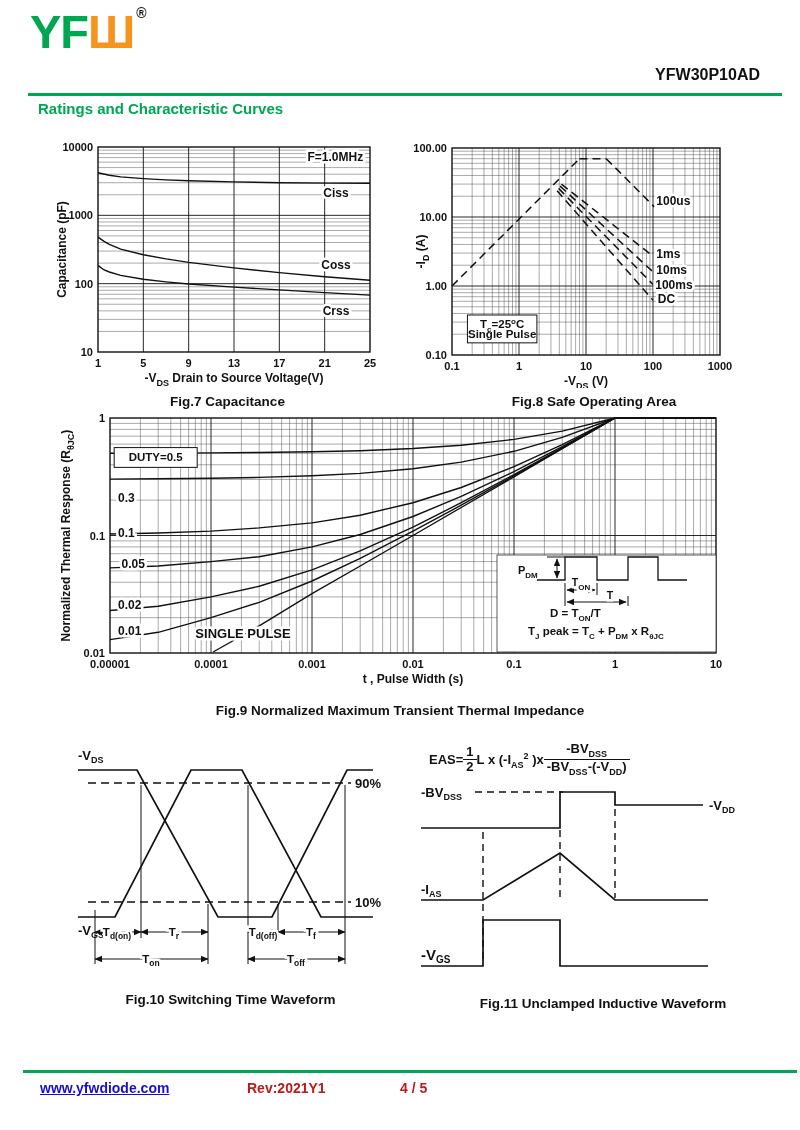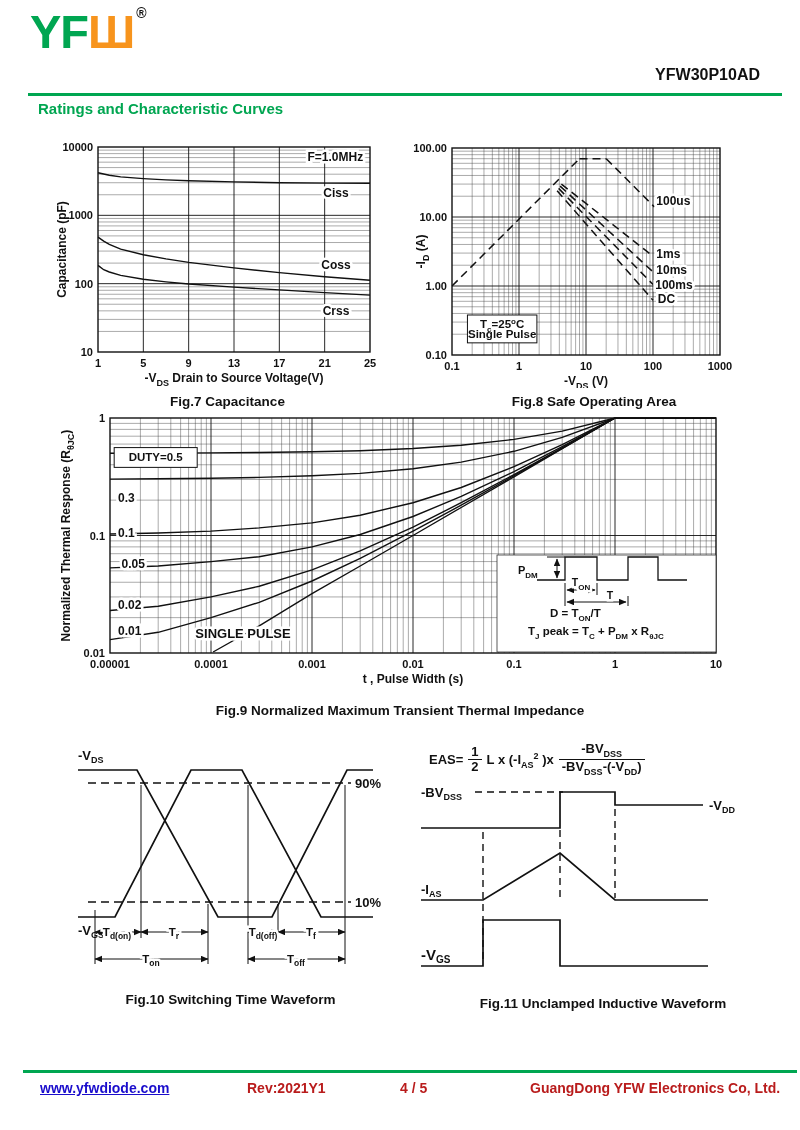--- a/index.html
+++ b/index.html
@@ -17,21 +17,21 @@
   .section-title { position:absolute; left:38px; top:100px; font-size:15px; font-weight:bold; }
 
   
   .fig { position:absolute; }
   .fig-caption { text-align:center; font-size:13.5px; font-weight:bold; color:#111; margin-top:2px; }
   svg text { font-family:"Liberation Sans","DejaVu Sans",sans-serif; font-weight:bold; fill:#111; }
   .halo { paint-order:stroke; stroke:#ffffff; stroke-width:5px; }
   .dash { stroke-dasharray:8 5; }
 
   
-  .formula { position:absolute; left:16px; top:0px; display:inline-flex; align-items:center; gap:5px;
+  .formula { position:absolute; left:16px; top:0px; display:inline-flex; align-items:center; 
              font-size:13px; font-weight:bold; color:#111; white-space:nowrap; }
   .frac { display:inline-flex; flex-direction:column; align-items:center; line-height:1.1; }
   .frac .den { border-top:1.5px solid #111; padding:0 3px; }
   .frac .num { padding:0 3px; }
   sub { font-size:9px; } sup { font-size:9px; }
 
   
   .footer-rule { position:absolute; left:23px; top:1070px; width:774px; height:3px; }
   .footer-item { position:absolute; top:1080px; font-size:14px; font-weight:bold; color:#b91c1c; white-space:nowrap; }
   .site { text-decoration:underline; }
@@ -428,15 +428,14 @@
         <text x="8" y="212" font-size="15"><tspan>-V</tspan><tspan dy="3" font-size="10">GS</tspan></text>
       </g>
     </svg>
     <div class="fig-caption" style="position:absolute; top:252px; width:380px;">Fig.11 Unclamped Inductive Waveform</div>
   </div>
 
   <div class="footer-rule" style="background: rgb(0, 166, 81);"></div>
   <a href="#" class="footer-item site" style="left: 40px; color: rgb(26, 13, 204);">www.yfwdiode.com</a>
   <div class="footer-item" style="left:247px;">Rev:2021Y1</div>
   <div class="footer-item" style="left:400px;">4 / 5</div>
-  <div class="footer-item" style="left:530px;">GuangDong YFW Electronics Co, Ltd.</div>
 
 </div>
 
 </body></html>

